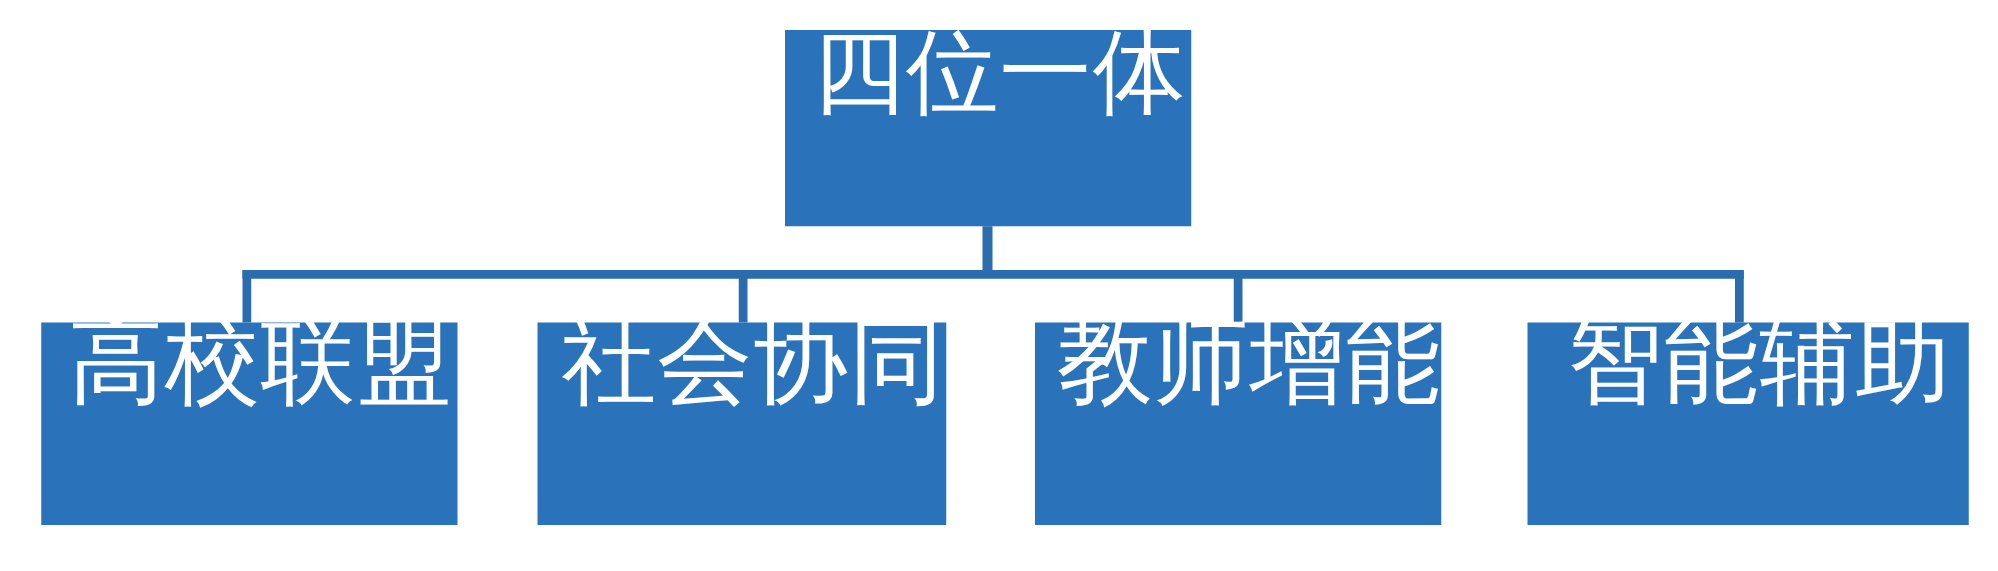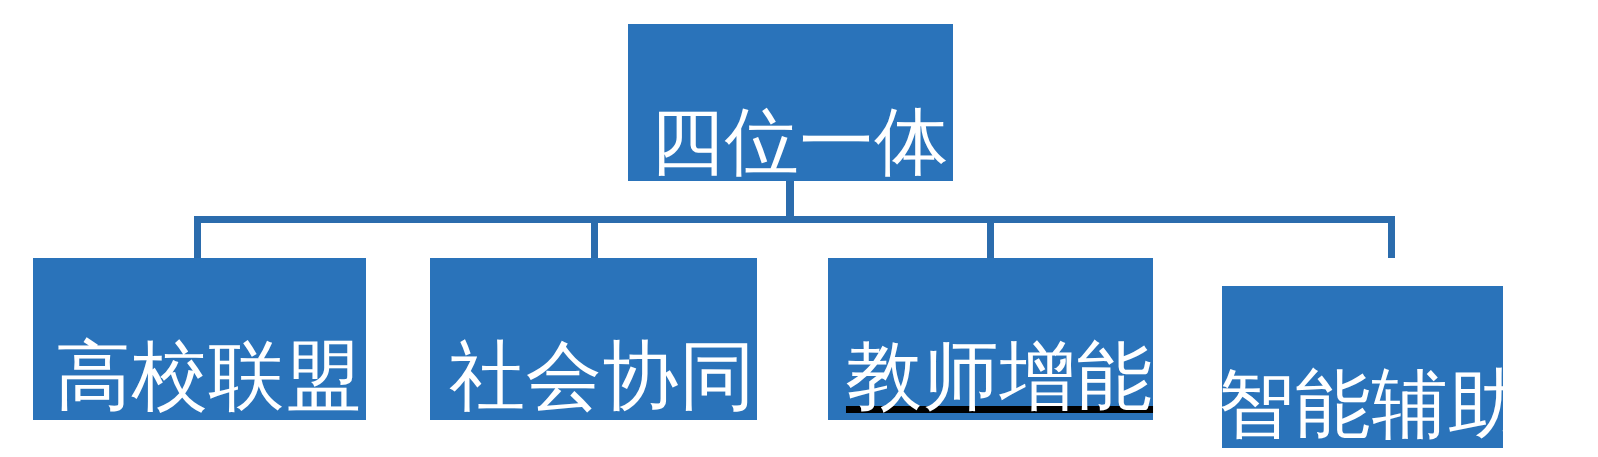--- a/index.html
+++ b/index.html
@@ -14,21 +14,21 @@
   #diagram-canvas {
     position: relative;
     width: 1598px;
     height: 457px;
     background: #ffffff;
     overflow: hidden;
   }
   .node-box {
     position: absolute;
     display: flex;
-    align-items: flex-end;
+    align-items: flex-start;
     justify-content: center;
     background: #2a73ba;
     box-sizing: border-box;
     padding-left: 18px;
   }
   .node-label {
     color: #ffffff;
     font-family: "Liberation Serif", "DejaVu Serif", serif;
     font-weight: 400;
     line-height: 1;
@@ -49,22 +49,22 @@
   .node-child {
     top: 258px;
     height: 162px;
   }
   .node-child .node-label {
     font-size: 76px;
     transform: translateY(-6px);
   }
   #node-child-0 { left: 33px;   width: 333px; }
   #node-child-1 { left: 430px;  width: 327px; }
-  #node-child-2 { left: 828px;  width: 325px; text-decoration: underline; }
-  #node-child-3 { left: 1222px; width: 281px; margin-top: 28px; }
+  #node-child-2 { left: 828px;  width: 325px; }
+  #node-child-3 { left: 1222px; width: 353px; }
 
   .connector {
     position: absolute;
     background: #2b6cad;
   }
   
   #connector-root-stem {
     left: 786px;
     top: 181px;
     width: 8px;

